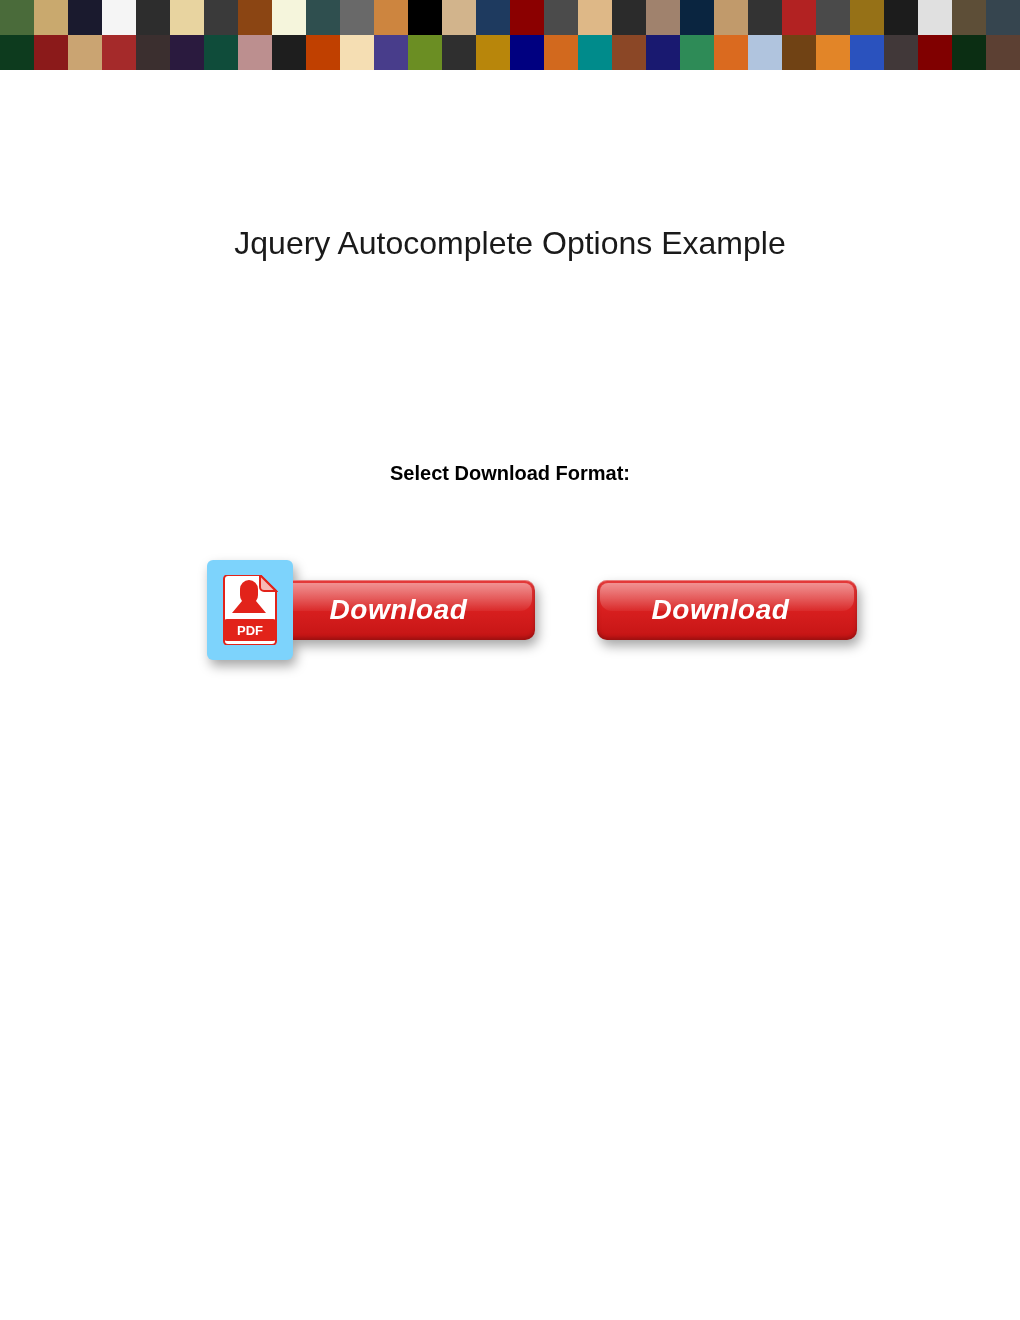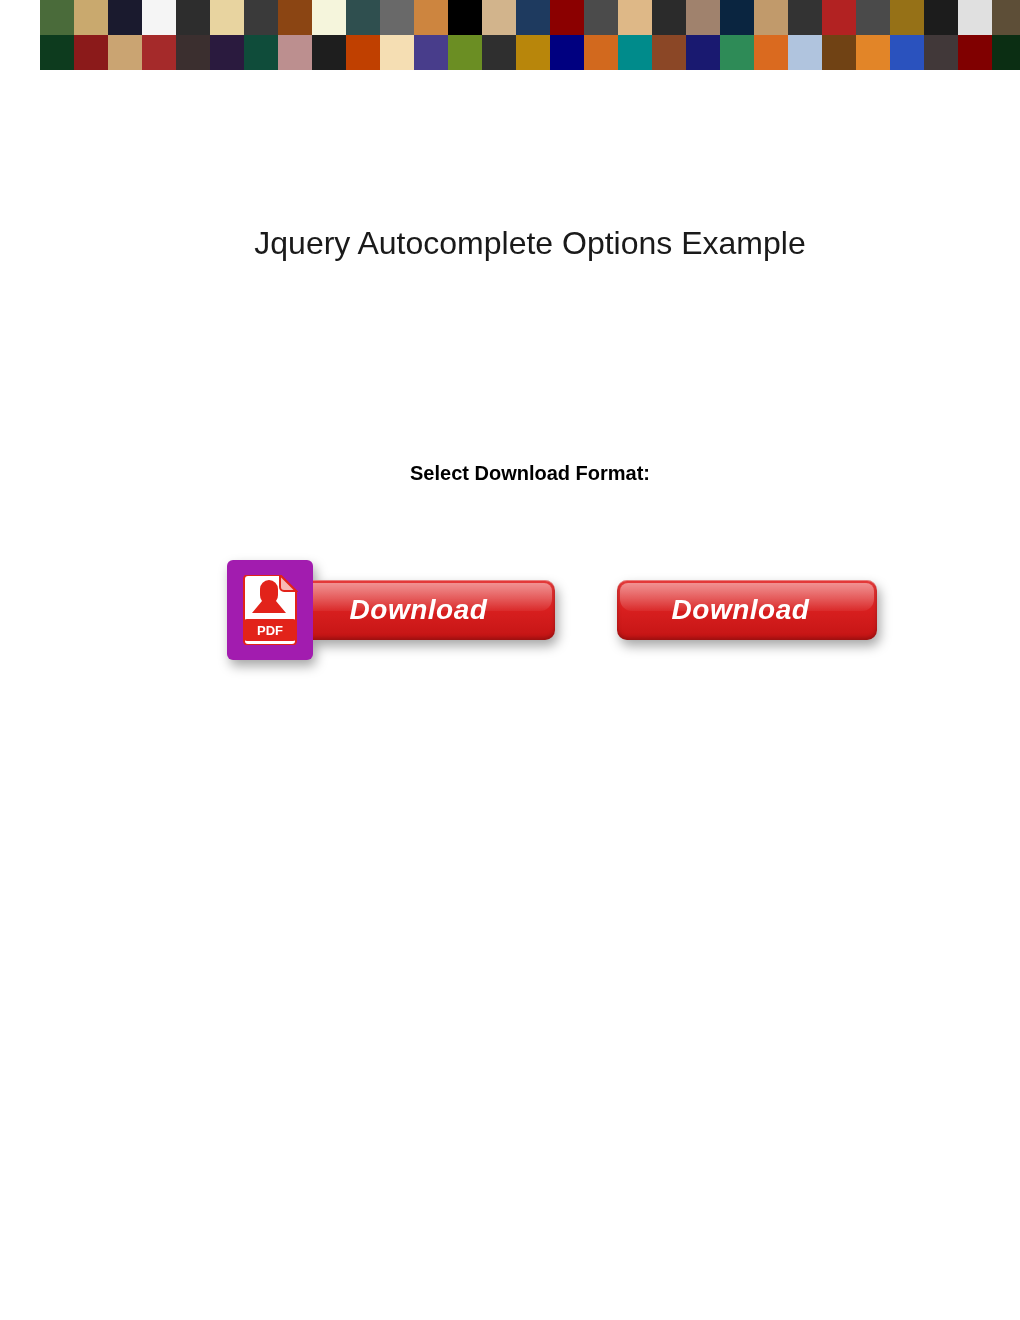--- a/index.html
+++ b/index.html
@@ -1,17 +1,17 @@
 <!DOCTYPE html>
 <html><head>
 <meta charset="utf-8">
 <style>
   * { margin: 0; padding: 0; box-sizing: border-box; }
   html, body { width: 1020px; height: 1320px; background: #ffffff; font-family: Arial, Helvetica, sans-serif; }
-  .page { width: 1020px; height: 1060px; position: relative; padding-left: 40px; }
+  .page { width: 1020px; height: 1060px; position: relative; }
 
   
   .header-collage {
     width: 100%;
     height: 70px;
     display: flex;
     overflow: hidden;
   }
   .tile {
     flex: 1 0 auto;
@@ -60,21 +60,21 @@
 
   .download-item {
     display: flex;
     align-items: center;
     filter: drop-shadow(3px 6px 6px rgba(0,0,0,0.35));
   }
 
   .file-icon-card {
     width: 86px;
     height: 100px;
-    background: #a21caf;
+    background: #7dd3fc;
     border-radius: 6px;
     display: flex;
     align-items: center;
     justify-content: center;
     z-index: 2;
     position: relative;
     margin-left: 43px;
   }
 
   .pdf-icon svg, .doc-icon svg { display: block; }

